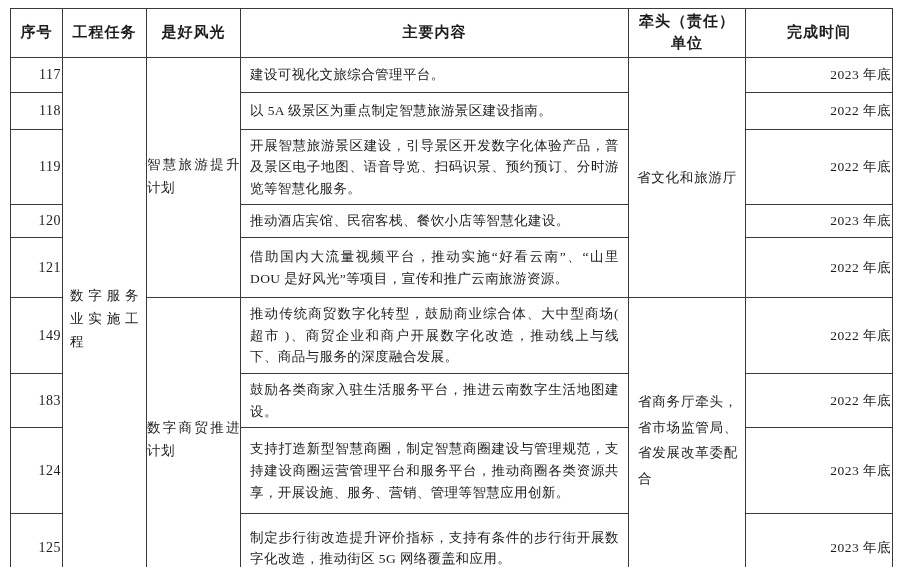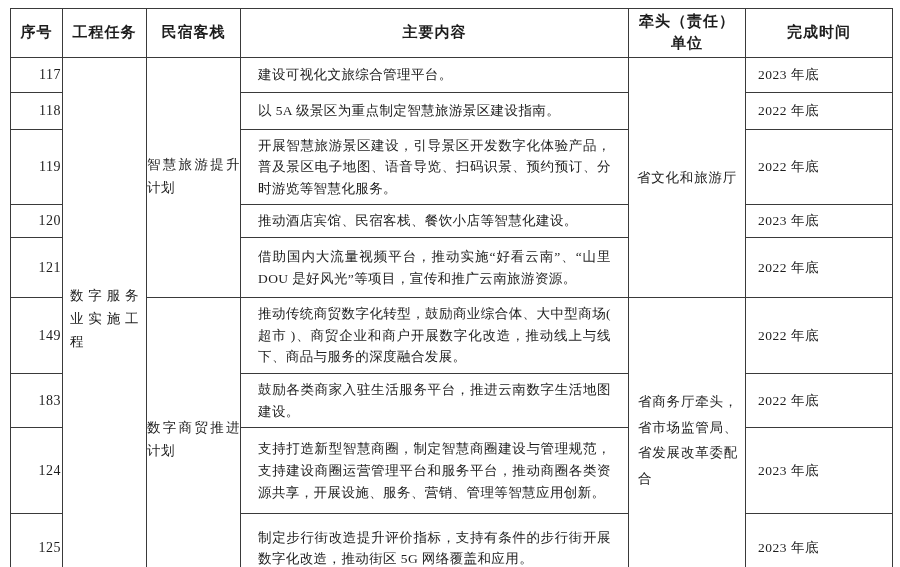--- a/index.html
+++ b/index.html
@@ -49,21 +49,21 @@
   td.plan-cell {
     font-size: 13.5px;
     padding: 4px 0;
     letter-spacing: 0.5px;
     line-height: 1.7;
     text-align: justify;
     text-align-last: left;
   }
   td.content-cell {
     font-size: 13.5px;
-    padding: 5px 17px;
+    padding: 5px 9px;
     letter-spacing: 0.4px;
     line-height: 1.6;
     text-align: justify;
     text-align-last: left;
   }
   td.unit-cell {
     font-size: 13.5px;
     text-align: center;
     padding: 20px 5px;
     letter-spacing: 0.8px;
@@ -72,41 +72,42 @@
   }
   td.unit-cell.multiline {
     white-space: pre-line;
     text-align: left;
     padding-left: 9px;
   }
   td.time-cell {
     font-size: 13.5px;
     padding-left: 12px;
     letter-spacing: 0.5px;
+    text-align: right;
   }
 </style>
 </head>
 <body>
 
 <div class="doc-wrap">
   <table class="sched">
     <colgroup>
       <col style="width:52px">
       <col style="width:84px">
       <col style="width:94px">
       <col style="width:388px">
       <col style="width:117px">
       <col style="width:147px">
     </colgroup>
 
     <tbody>
         <tr style="height:47px">
       <th class="hdr">序号</th>
       <th class="hdr">工程任务</th>
-      <th class="hdr">民宿客栈</th>
+      <th class="hdr">是好风光</th>
       <th class="hdr">主要内容</th>
       <th class="hdr">牵头（责任）
 单位</th>
       <th class="hdr">完成时间</th>
     </tr>
 
     <tr style="height:35px">
       <td class="no-cell">117</td>
       <td class="task-cell" rowspan="9">数字服务业实施工程</td>
       <td class="plan-cell" rowspan="5">智慧旅游提升计划</td>

